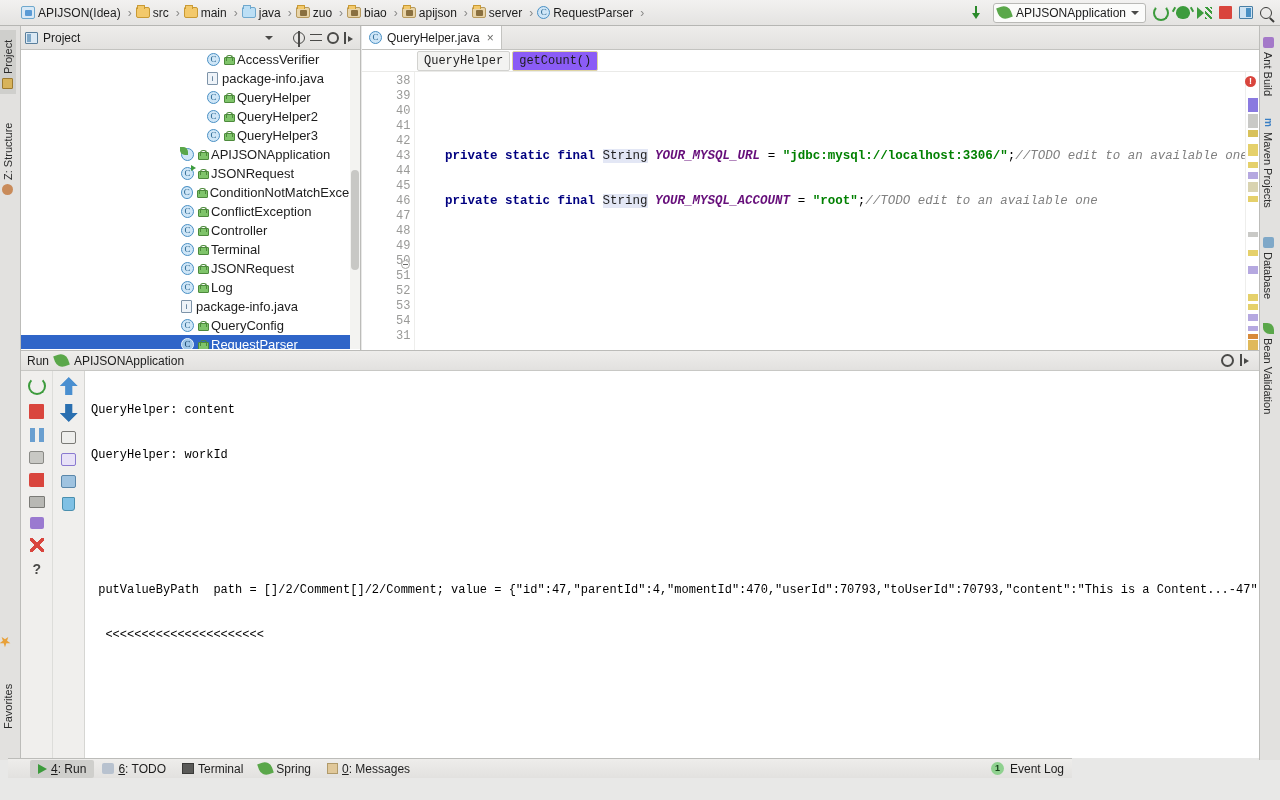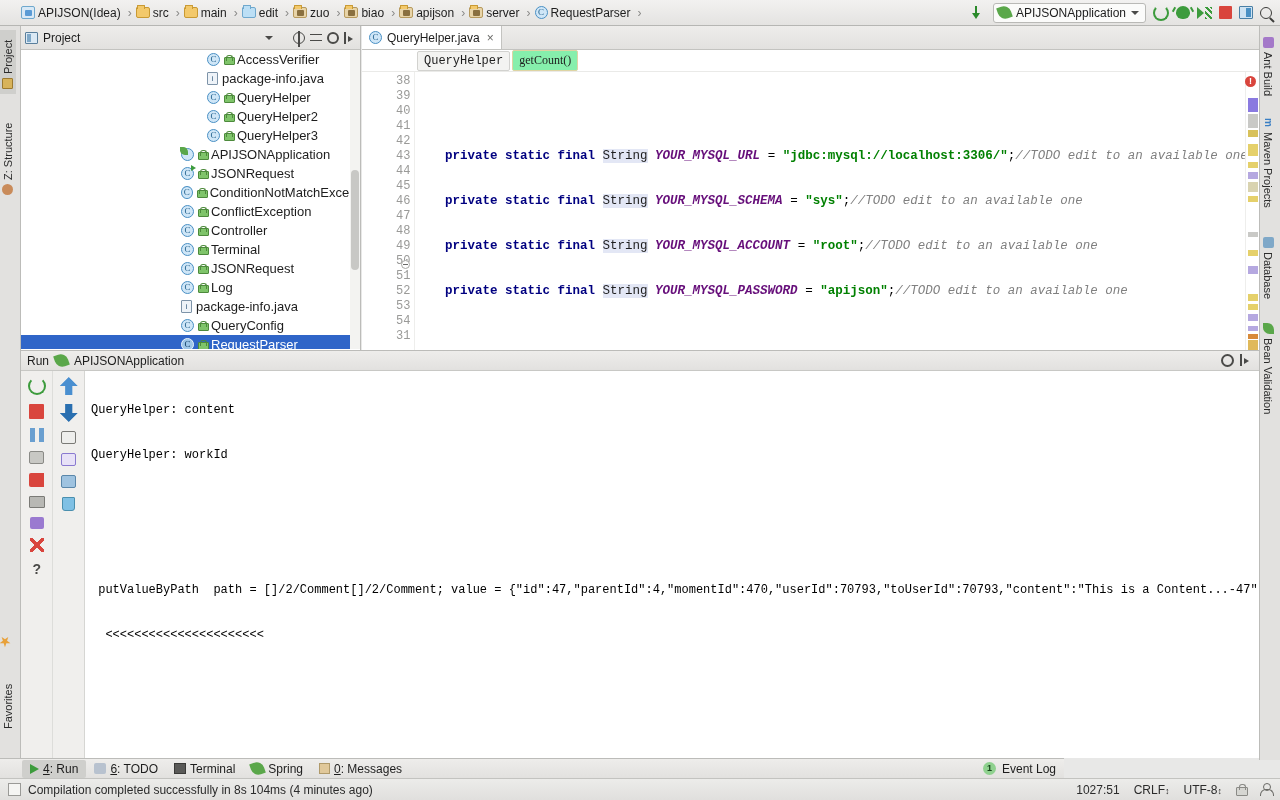--- a/index.html
+++ b/index.html
@@ -183,21 +183,21 @@
 
   .bcrow {
     height: 22px; background: #ffffff; display: flex; align-items: center;
     padding-left: 55px; gap: 0px; border-bottom: 1px solid #eaeae8;
   }
   .bchip {
     font-family: "Liberation Mono", monospace; font-size: 12px;
     padding: 2px 6px; background: #f3f3f1; border: 1px solid #d2d2cf;
     border-radius: 2px; margin-right: 2px; cursor: pointer;
   }
-  .bchip.active { background: #86efac; border-color: #ded4a4; font-family: Liberation Serif, serif; }
+  .bchip.active { background: #8b5cf6; border-color: #ded4a4; }
 
   .codearea {
     position: absolute; left: 0; top: 46px; right: 0; bottom: 0;
     display: flex; background: #ffffff; overflow: hidden;
   }
   .gutter {
     width: 52px; background: #ffffff; text-align: right;
     font-family: "Liberation Mono", monospace; font-size: 12px; color: #9a9a98;
     padding-top: 2px; flex: 0 0 auto; position: relative;
   }
@@ -256,21 +256,21 @@
 
   .console {
     flex: 1; background: #ffffff; font-family: "Liberation Mono", monospace;
     font-size: 12px; line-height: 15px; white-space: pre; overflow: hidden;
     padding: 2px 0 0 6px; position: relative; color: #000000;
   }
   .console .ln { height: 15px; }
 
   
   .bottomtabs {
-    position: absolute; left: 0; bottom: 22px; width: 1064px; height: 20px;
+    position: absolute; left: 8px; bottom: 22px; width: 1064px; height: 20px;
     background: linear-gradient(#eeedeb,#e2e1df);
     border-top: 1px solid #bcbcb9; display: flex; align-items: center;
     padding-left: 22px; font-size: 12px;
   }
   .btab {
     display: flex; align-items: center; gap: 4px; padding: 1px 8px;
     cursor: pointer; height: 18px;
   }
   .btab.sel { background: #cfcfcc; border-radius: 2px; }
   .btab u { text-decoration: underline; }
@@ -315,21 +315,21 @@
         <span class="lbl">src</span>
       </div>
       <span class="crumb-sep">›</span>
       <div class="crumb">
         <span class="ic ic-folder src"></span>
         <span class="lbl">main</span>
       </div>
       <span class="crumb-sep">›</span>
       <div class="crumb">
         <span class="ic ic-folder blue"></span>
-        <span class="lbl">edit</span>
+        <span class="lbl">java</span>
       </div>
       <span class="crumb-sep">›</span>
       <div class="crumb">
         <span class="ic ic-folder pkg"></span>
         <span class="lbl">zuo</span>
       </div>
       <span class="crumb-sep">›</span>
       <div class="crumb">
         <span class="ic ic-folder pkg"></span>
         <span class="lbl">biao</span>
@@ -532,23 +532,21 @@
         <div class="gl">52</div>
         <div class="gl">53</div>
         <div class="gl">54</div>
         <div class="gl">31</div>
         <span class="fold" style="top:188px"></span>
       </div>
 
       <div class="codelines">
         <div class="cl">&nbsp;</div>
         <div class="cl"><span class="plain">    </span><span class="kw">private static final</span><span class="plain"> </span><span class="type-hl">String</span><span class="plain"> </span><span class="fld">YOUR_MYSQL_URL</span><span class="plain"> = </span><span class="str">"jdbc:mysql://localhost:3306/"</span><span class="plain">;</span><span class="cmt">//TODO edit to an available one</span></div>
-        <div class="cl"><span class="plain">    </span><span class="kw">private static final</span><span class="plain"> </span><span class="type-hl">String</span><span class="plain"> </span><span class="fld">YOUR_MYSQL_SCHEMA</span><span class="plain"> = </span><span class="str">"sys"</span><span class="plain">;</span><span class="cmt">//TODO edit to an available one</span></div>
         <div class="cl"><span class="plain">    </span><span class="kw">private static final</span><span class="plain"> </span><span class="type-hl">String</span><span class="plain"> </span><span class="fld">YOUR_MYSQL_ACCOUNT</span><span class="plain"> = </span><span class="str">"root"</span><span class="plain">;</span><span class="cmt">//TODO edit to an available one</span></div>
-        <div class="cl"><span class="plain">    </span><span class="kw">private static final</span><span class="plain"> </span><span class="type-hl">String</span><span class="plain"> </span><span class="fld">YOUR_MYSQL_PASSWORD</span><span class="plain"> = </span><span class="str">"apijson"</span><span class="plain">;</span><span class="cmt">//TODO edit to an available one</span></div>
         
         
         
         
         
         
         
         
         
         
@@ -663,25 +661,14 @@
     <div class="btab">
       <span style="width:11px;height:11px;background:#e0c89a;border:1px solid #b09a6a;display:inline-block;"></span>
       <span><u>0</u><span>: Messages</span></span>
     </div>
     <div class="bt-right">
       <span class="badge-green">1</span>
       <span>Event Log</span>
     </div>
   </div>
 
-  <div class="statusbar">
-    <span class="sb-box"></span>
-    <span>Compilation completed successfully in 8s 104ms (4 minutes ago)</span>
-    <div class="sb-right">
-      <span>1027:51</span>
-      <span><span>CRLF</span><span class="updown">↕</span></span>
-      <span><span>UTF-8</span><span class="updown">↕</span></span>
-      <span class="ic-lock2"></span>
-      <span class="ic-person"></span>
-    </div>
-  </div>
 
 </div>
 
 </body></html>

